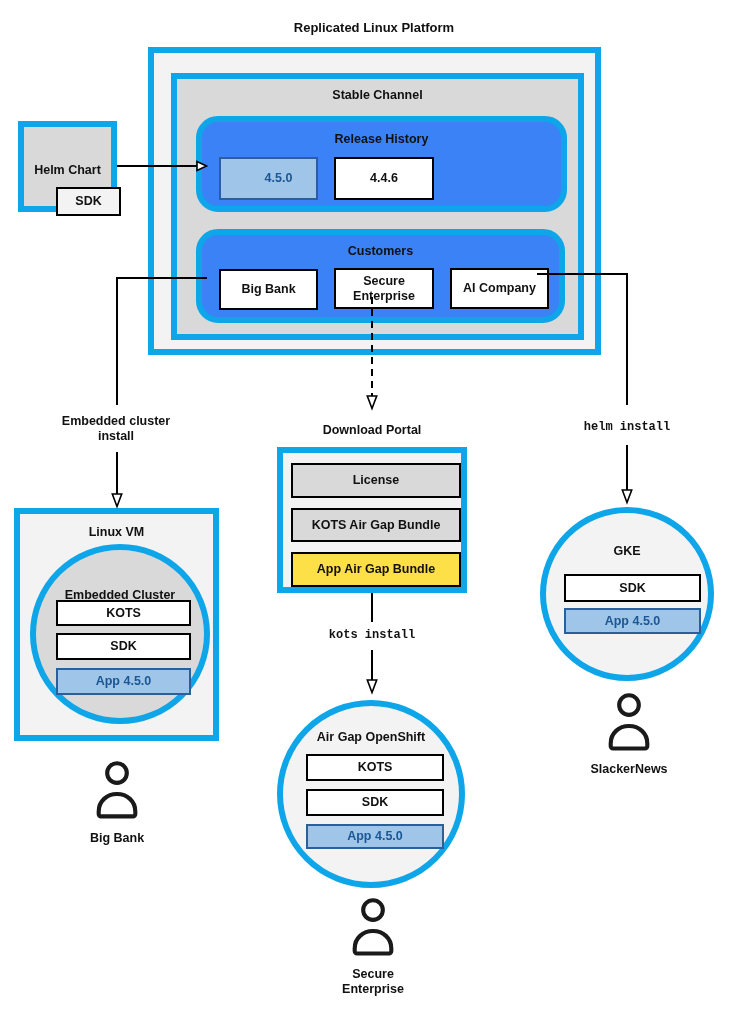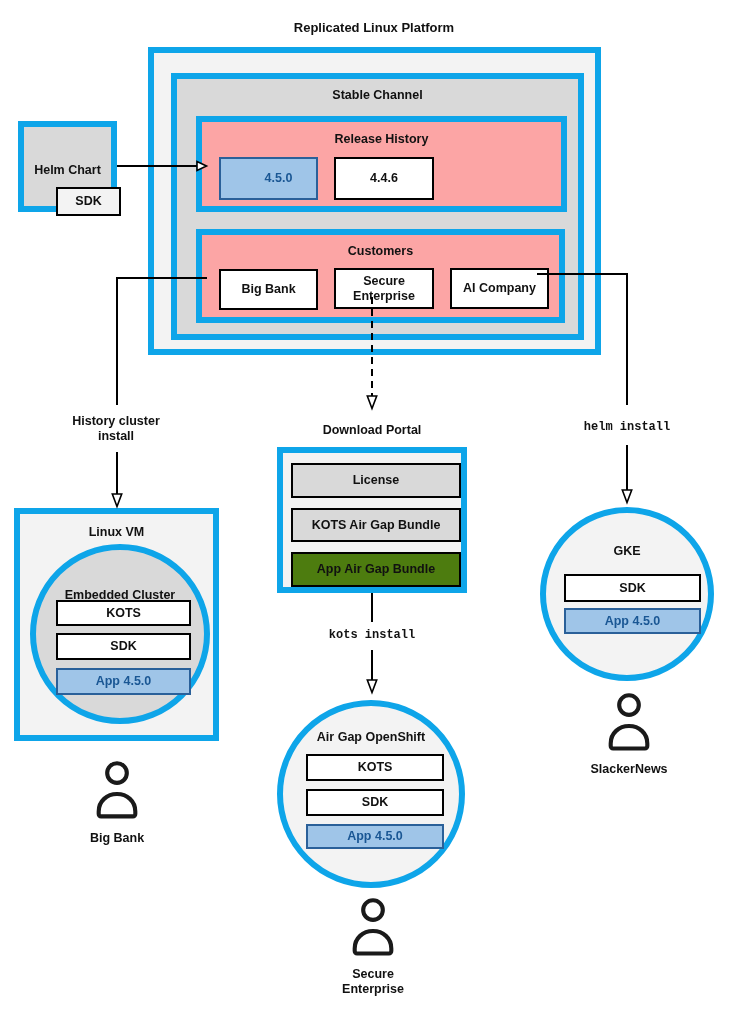--- a/index.html
+++ b/index.html
@@ -3,21 +3,21 @@
 <meta charset="utf-8">
 <style>
   html,body{margin:0;padding:0;background:#fff;}
   #canvas{
     position:relative;width:734px;height:1026px;background:#fff;overflow:hidden;
     font-family:"Liberation Sans","DejaVu Sans",sans-serif;color:#111;
   }
   .panel{position:absolute;box-sizing:border-box;border:6px solid #0ea5e9;}
   .g1{background:#f3f3f3;}
   .g2{background:#d9d9d9;}
-  .g3{background:#fca5a5;}
+  .g3{background:#3b82f6;border-radius:22px;}
   .cell{
     position:absolute;box-sizing:border-box;border:2px solid #000;background:#fff;
     display:flex;align-items:center;justify-content:center;text-align:center;
     font-weight:700;font-size:12.5px;line-height:1.15;
   }
   .cell.hl{
     background:var(--hl-fill,#9fc5e8);
     border-color:var(--hl-border,#2a6099);
     color:var(--hl-text,#1a5794);
   }
@@ -62,21 +62,21 @@
         <div class="cell" style="left:248px;top:33px;width:99px;height:41px;">AI Company</div>
       </div>
     </div>
   </div>
 
   <div class="panel g2" style="left:18px;top:121px;width:99px;height:91px;">
     <div class="ttl" style="top:36px;">Helm Chart</div>
     <div class="cell g1" style="left:32px;top:60px;width:65px;height:29px;background:#f3f3f3;">SDK</div>
   </div>
 
-  <div class="lbl" style="left:61px;top:414px;width:110px;">History cluster install</div>
+  <div class="lbl" style="left:61px;top:414px;width:110px;">Embedded cluster install</div>
 
   <div class="panel g1" style="left:14px;top:508px;width:205px;height:233px;">
     <div class="ttl" style="top:11px;">Linux VM</div>
     <div class="panel g2 circle" style="left:10px;top:30px;width:180px;height:180px;">
       <div class="ttl" style="top:38px;">Embedded Cluster</div>
       <div class="cell" style="left:20px;top:50px;width:135px;height:26px;">KOTS</div>
       <div class="cell" style="left:20px;top:83px;width:135px;height:27px;">SDK</div>
       <div class="cell hl" style="left:20px;top:118px;width:135px;height:27px;">App 4.5.0</div>
     </div>
   </div>
@@ -84,21 +84,21 @@
   <svg class="person" style="left:92px;top:760px;" width="50" height="60" viewBox="0 0 56 66">
     <circle cx="28" cy="14" r="11" fill="none" stroke="#1a1a1a" stroke-width="4.6"></circle>
     <path d="M7.5 60 v-3 c0-11.5 9.2-19.5 20.5-19.5 c11.3 0 20.5 8 20.5 19.5 v3 a2.6 2.6 0 0 1 -2.6 2.6 h-35.8 a2.6 2.6 0 0 1 -2.6 -2.6 z" fill="none" stroke="#1a1a1a" stroke-width="4.6" stroke-linejoin="round"></path>
   </svg>
   <div class="lbl" style="left:67px;top:831px;width:100px;">Big Bank</div>
 
   <div class="lbl" style="left:302px;top:423px;width:140px;">Download Portal</div>
   <div class="panel g1" style="left:277px;top:447px;width:190px;height:146px;">
     <div class="cell g2" style="left:8px;top:55px;width:170px;height:34px;background:#d9d9d9;">KOTS Air Gap Bundle</div>
     <div class="cell g2" style="left:8px;top:10px;width:170px;height:35px;background:#d9d9d9;">License</div>
-    <div class="cell g2" style="left:8px;top:99px;width:170px;height:35px;background:#4d7c0f;">App Air Gap Bundle</div>
+    <div class="cell g2" style="left:8px;top:99px;width:170px;height:35px;background:#fde047;">App Air Gap Bundle</div>
   </div>
 
   <div class="lbl mono" style="left:297px;top:628px;width:150px;">kots install</div>
 
   <div class="panel g1 circle" style="left:277px;top:700px;width:188px;height:188px;">
     <div class="ttl" style="top:24px;">Air Gap OpenShift</div>
     <div class="cell" style="left:23px;top:48px;width:138px;height:27px;">KOTS</div>
     <div class="cell" style="left:23px;top:83px;width:138px;height:27px;">SDK</div>
     <div class="cell hl" style="left:23px;top:118px;width:138px;height:25px;">App 4.5.0</div>
   </div>

